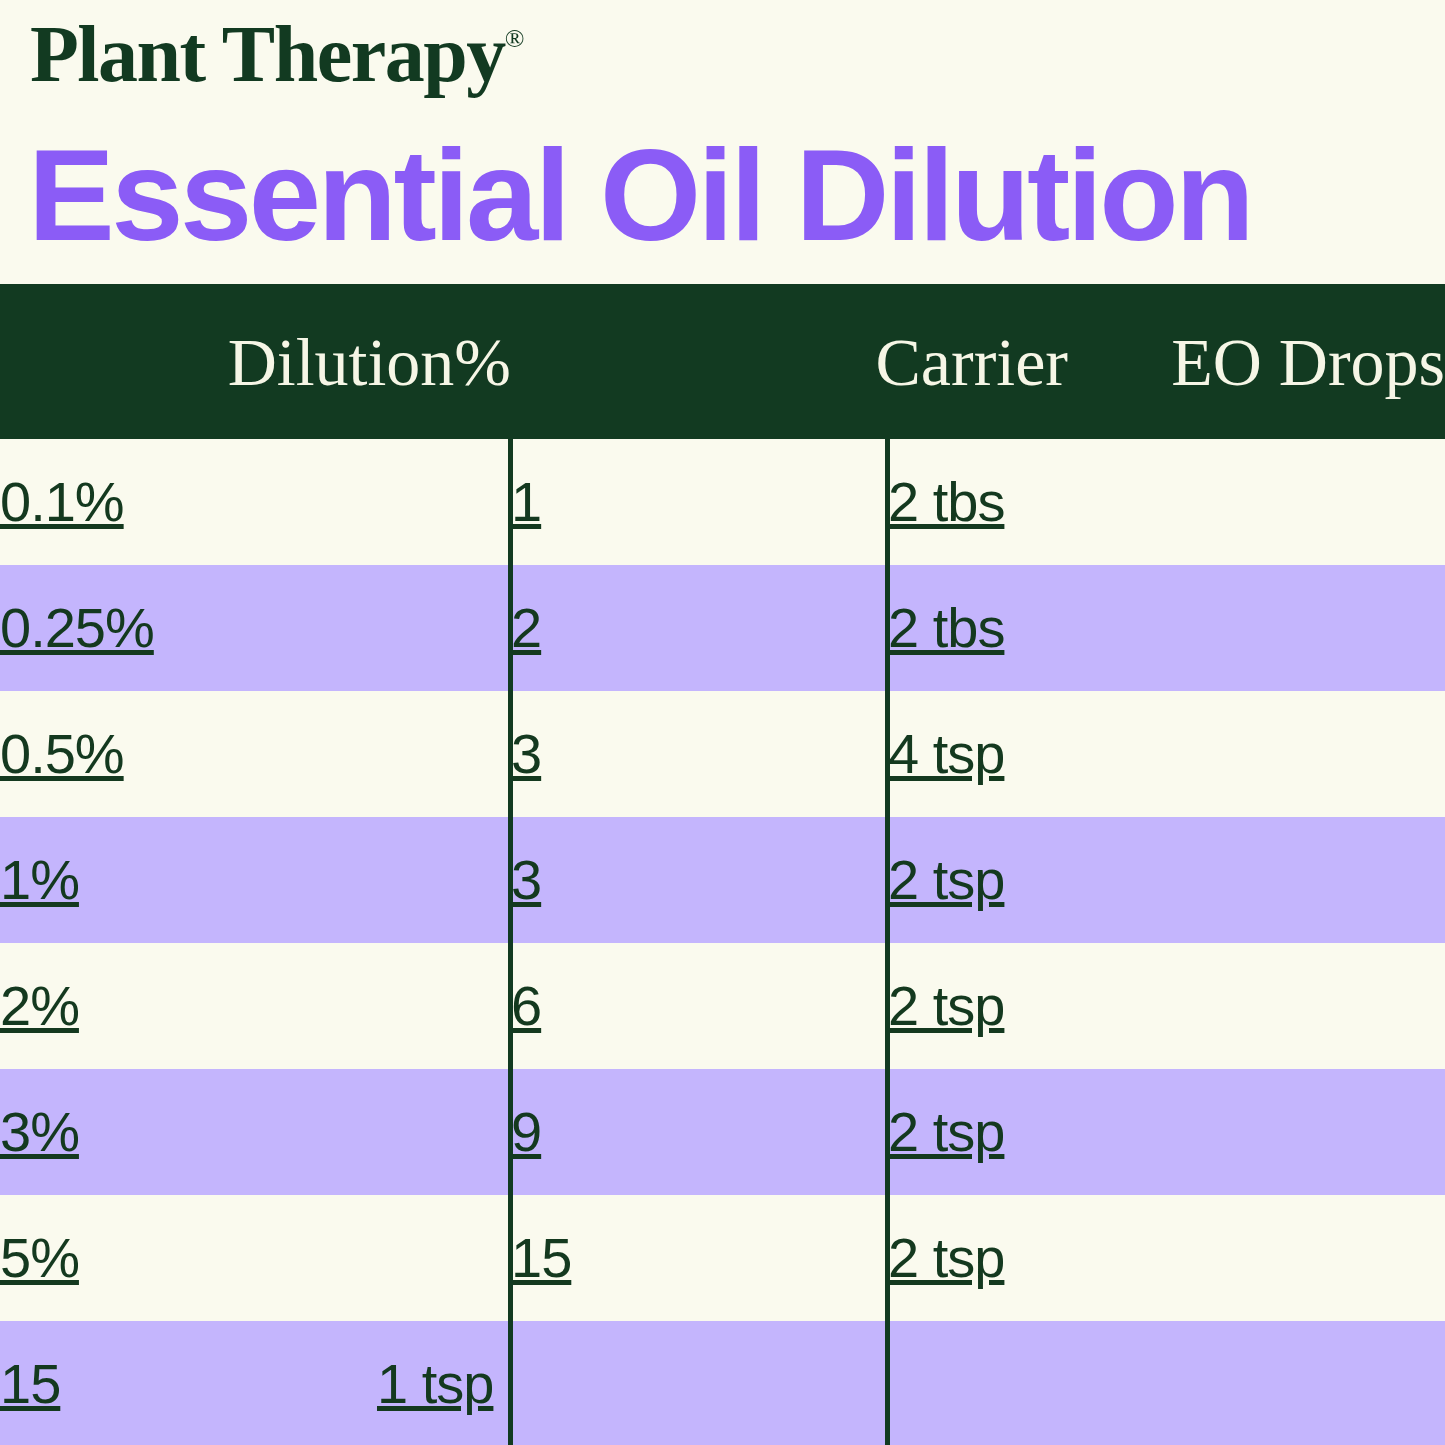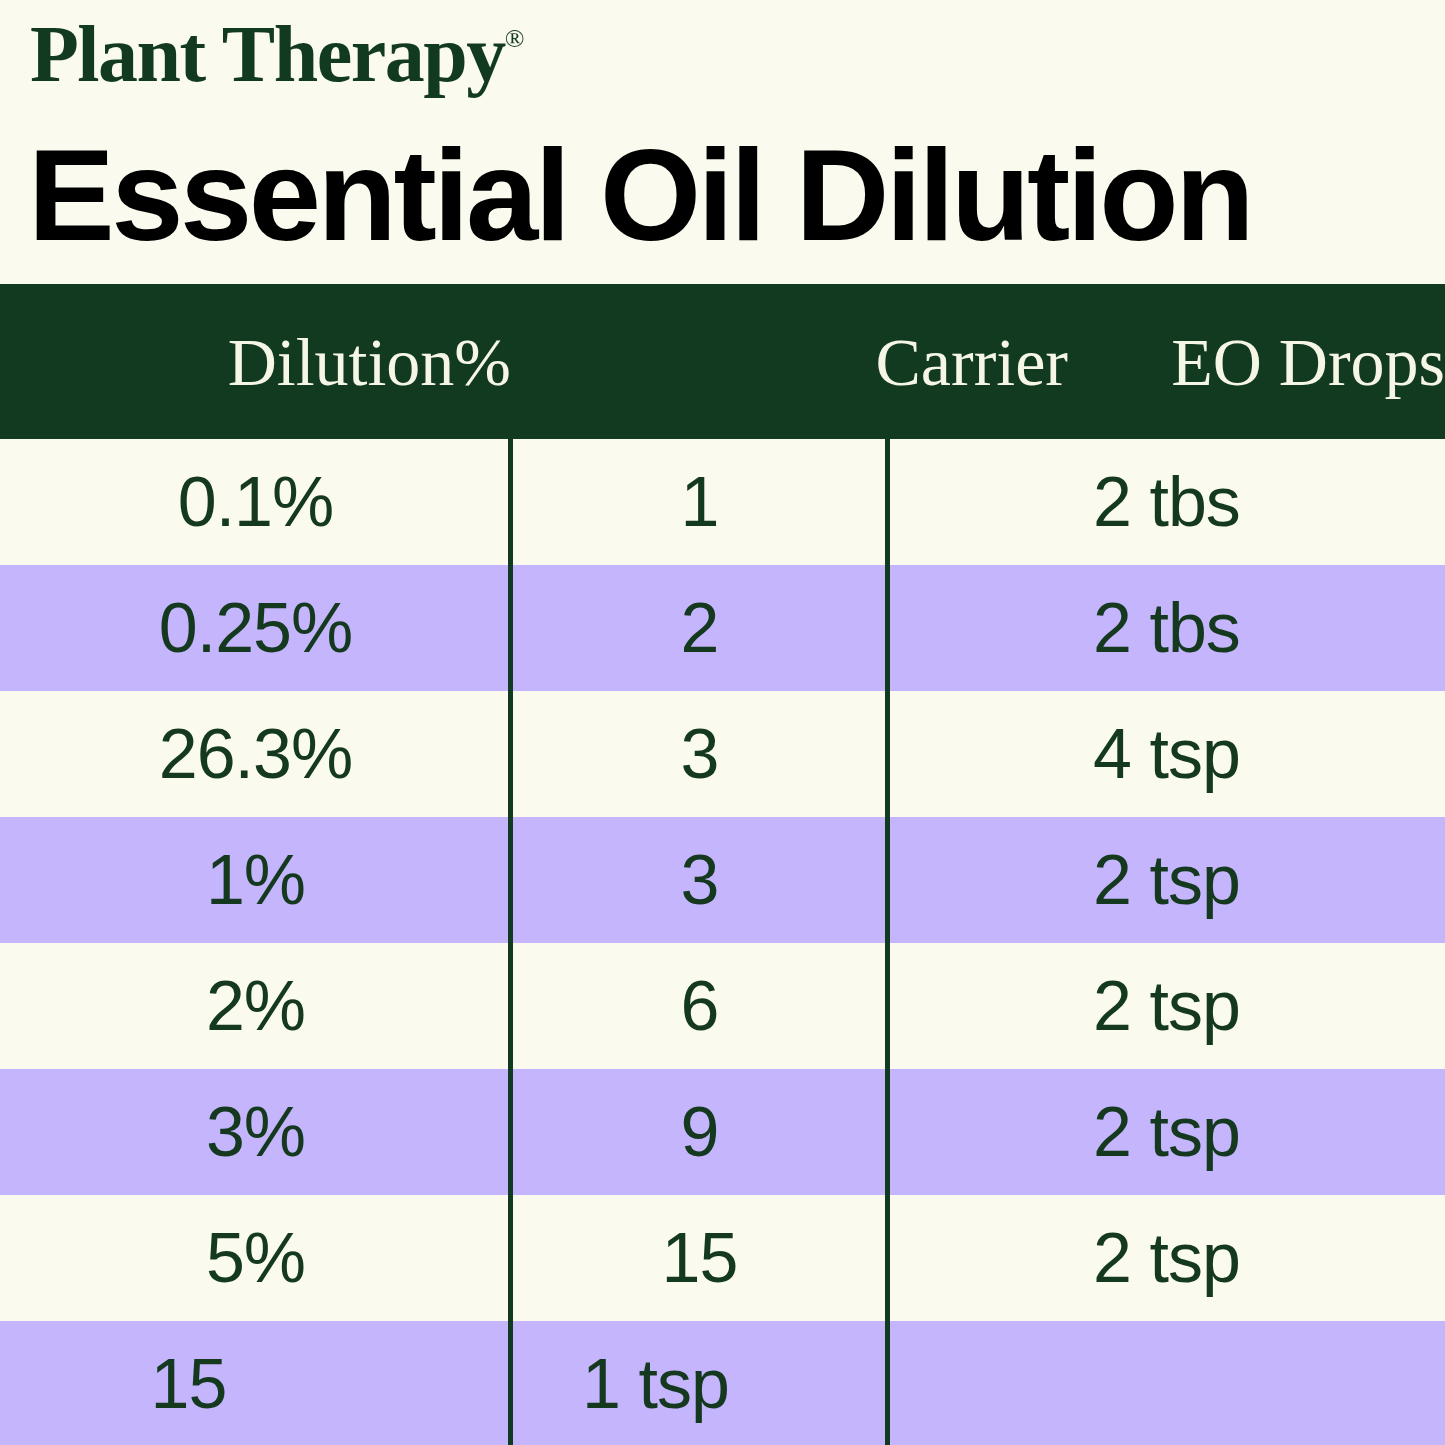--- a/index.html
+++ b/index.html
@@ -43,21 +43,21 @@
   }
 
   .page-title {
     position: absolute;
     left: 28px;
     top: 130px;
     font-family: "Liberation Sans", sans-serif;
     font-weight: bold;
     font-size: 130px;
     line-height: 1;
-    color: #000000;
+    color: #8b5cf6;
     letter-spacing: -3.5px;
     white-space: nowrap;
   }
 
   
   .table {
     position: absolute;
     left: 0;
     top: 284px;
     width: 1445px;
@@ -90,26 +90,26 @@
     display: flex;
     height: 126px;
     align-items: center;
   }
   .tr.odd  { background: #FAFAEE; }
   .tr.even { background: #c4b5fd; }
 
   .td {
     font-family: "Liberation Sans", sans-serif;
     font-weight: normal;
-    font-size: 70px;
+    font-size: 56px;
     line-height: 1;
     color: #14391F;
-    text-align: center;
     letter-spacing: -1px;
     white-space: nowrap;
+    text-decoration: underline;
   }
 
   
   .divider {
     position: absolute;
     top: 0;
     bottom: 0;
     width: 5px;
     background: #123A21;
   }
@@ -141,21 +141,21 @@
         <div class="td col-3">2 tbs</div>
       </div>
 
       <div class="tr even">
         <div class="td col-1">0.25%</div>
         <div class="td col-2">2</div>
         <div class="td col-3">2 tbs</div>
       </div>
 
       <div class="tr odd">
-        <div class="td col-1">26.3%</div>
+        <div class="td col-1">0.5%</div>
         <div class="td col-2">3</div>
         <div class="td col-3">4 tsp</div>
       </div>
 
       <div class="tr even">
         <div class="td col-1">1%</div>
         <div class="td col-2">3</div>
         <div class="td col-3">2 tsp</div>
       </div>
 

